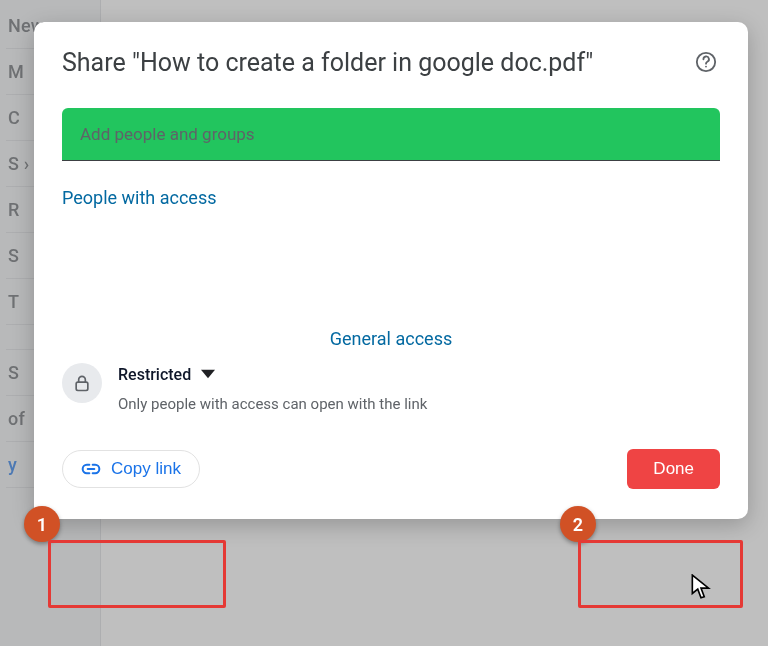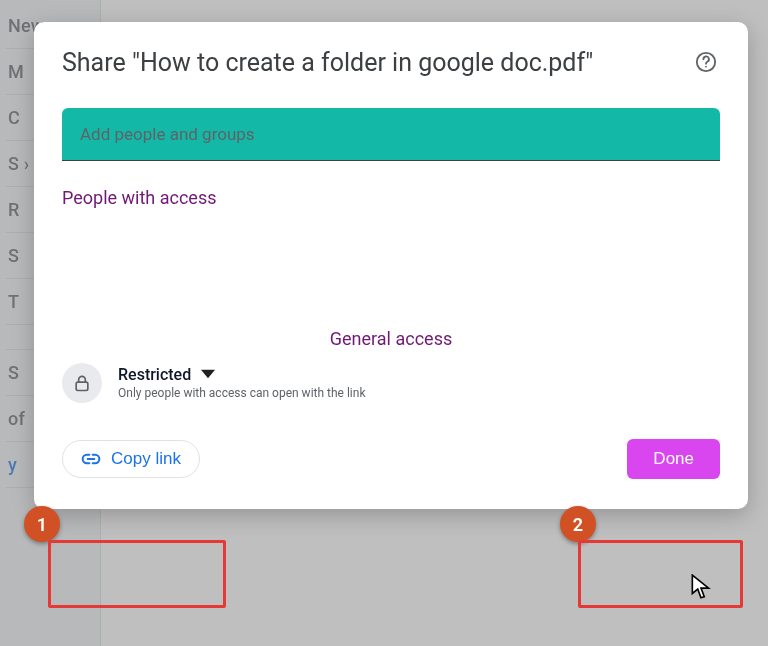--- a/index.html
+++ b/index.html
@@ -35,64 +35,64 @@
       max-width:560px;
     }
     .help-btn {
       margin-left:auto; width:28px; height:28px; border-radius:50%;
       display:flex; align-items:center; justify-content:center;
       cursor:pointer; color:#5f6368; border:none; background:none;
       margin-top:2px;
     }
     .help-btn svg { width:22px; height:22px; }
     .input-row {
-      margin-top:28px; background:#14b8a6; border-radius:6px 6px 0 0;
+      margin-top:28px; background:#22c55e; border-radius:6px 6px 0 0;
       border-bottom:1px solid #3c4043;
     }
     .input-row input {
       width:100%; border:none; background:transparent; outline:none;
       font-size:17px; color:#3c4043; padding:16px 18px;
       font-family:inherit;
     }
     .input-row input::placeholder { color:#5f6368; }
     .section-h {
-      margin-top:26px; font-size:18px; color:#701a75; font-weight:400;
+      margin-top:26px; font-size:18px; color:#0369a1; font-weight:400;
     }
     .general { margin-top:120px;text-align:center; }
     .access-row {
       display:flex; align-items:flex-start; gap:16px; margin-top:14px;
     }
     .lock-badge {
       width:40px; height:40px; border-radius:50%; background:#e8eaed;
       display:flex; align-items:center; justify-content:center;
       color:#5f6368;
     }
     .lock-badge svg { width:20px; height:20px; }
     .access-info { flex:1; }
     .access-select {
       display:flex; align-items:center; gap:10px; cursor:pointer;
       padding:2px 6px; margin-left:-6px; border-radius:4px;
     }
     .access-select .label { font-size:16px; color:#0f172a; font-weight:500; }
     .access-select svg { width:14px; height:14px; color:#202124; }
     .access-sub {
-      margin-top:0; font-size:12px; color:#5f6368;
+      margin-top:9px; font-size:15px; color:#5f6368;
     }
     .dialog-footer {
       margin-top:36px; display:flex; align-items:center;
     }
     .copy-link {
       display:flex; align-items:center; gap:10px;
       color:#1a73e8; font-size:17px; font-weight:500;
       background:none; border:1px solid #e2e2e2; border-radius:24px;
       padding:8px 18px; cursor:pointer;
     }
     .copy-link svg { width:20px; height:20px; }
     .done-btn {
-      margin-left:auto; background:#d946ef; color:#fff;
+      margin-left:auto; background:#ef4444; color:#fff;
       font-size:17px; font-weight:500; border:none; border-radius:6px;
       padding:10px 26px; cursor:pointer;
     }
     .annot {
       position:absolute; z-index:30; pointer-events:none;
     }
     .marker {
       width:36px; height:36px; border-radius:50%;
       background:#d15125; color:#fff; font-weight:600; font-size:18px;
       display:flex; align-items:center; justify-content:center;

